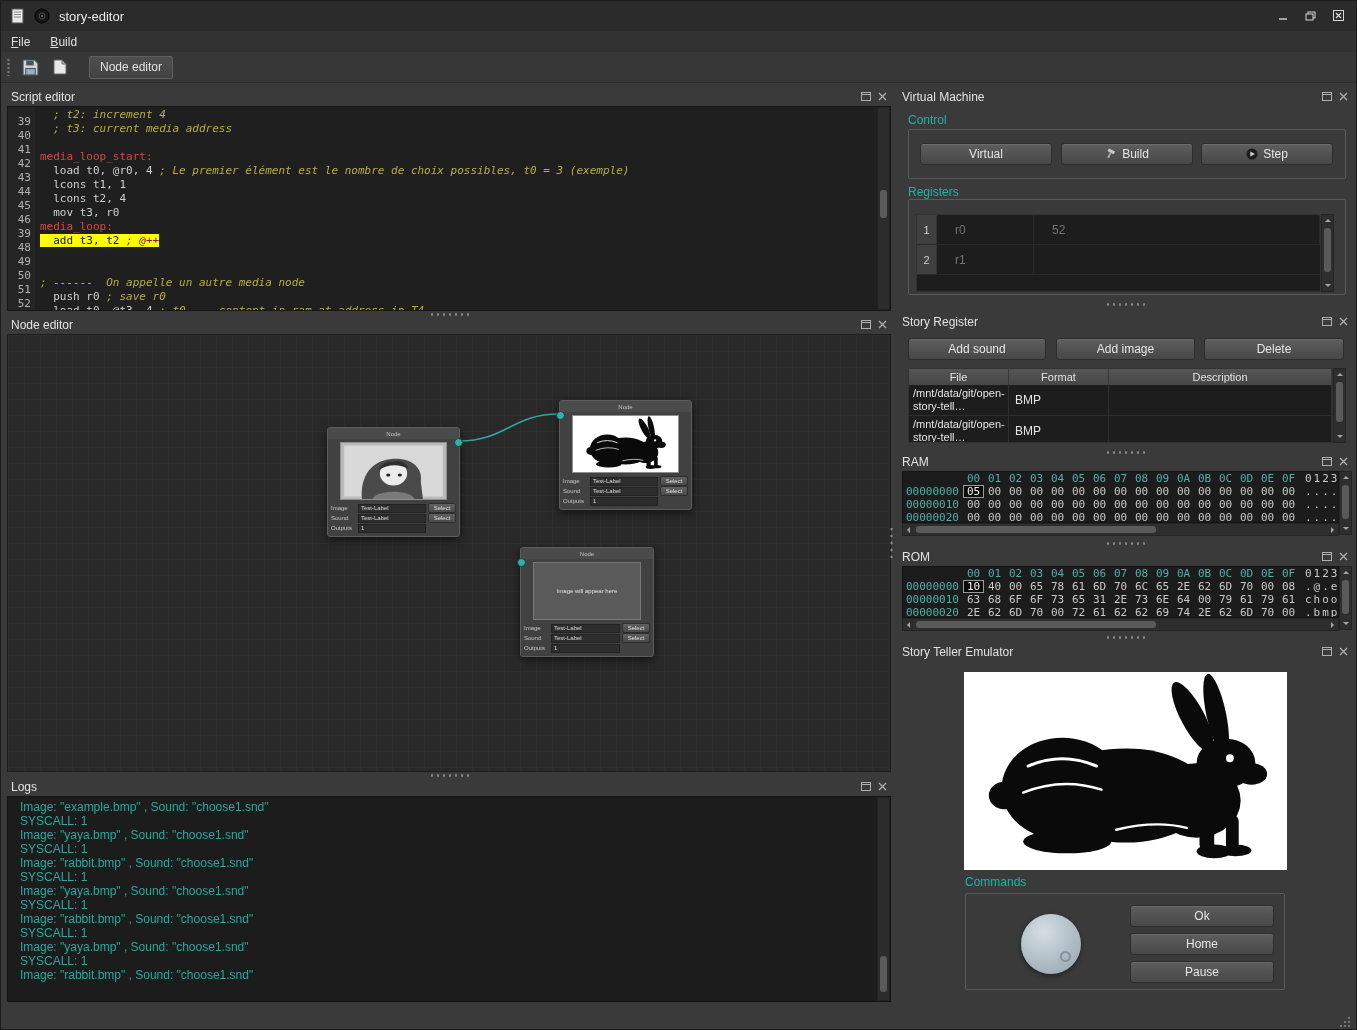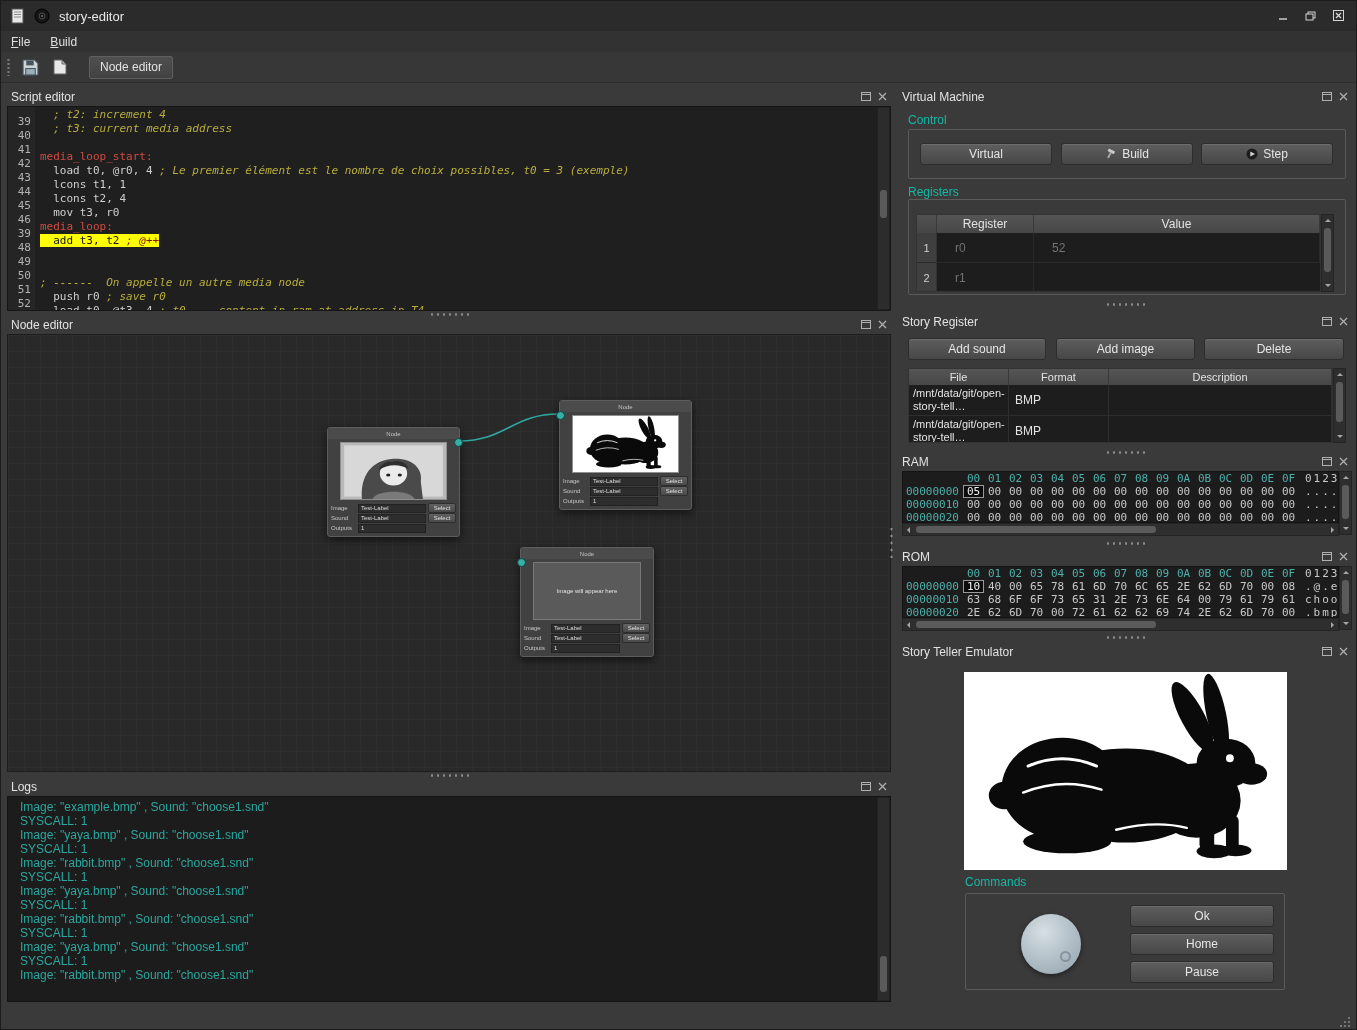--- a/index.html
+++ b/index.html
@@ -436,25 +436,20 @@
           <circle cx="6" cy="6" r="5.5" fill="#1d1d1d"></circle>
           <path d="M4.3,3.4 L9,6 L4.3,8.6 Z" fill="#d2d2d2"></path>
         </svg>
       </span>
     <span>Step</span>
   </div>
 </div>
 <div class="group-label" style="left:907px;top:184px">Registers</div>
 <div class="groupbox" style="left:907px;top:198px;width:438px;height:96px"></div>
 <div class="reg-table">
-  <div class="reg-head">
-    <div class="reg-corner"></div>
-    <div class="reg-h" style="width:97px">Register</div>
-    <div class="reg-h" style="flex:1">Value</div>
-  </div>
   <div>
       <div class="reg-row">
         <div class="reg-num">1</div>
         <div class="reg-cell reg-name">r0</div>
         <div class="reg-cell reg-val">52</div>
       </div>
       <div class="reg-row">
         <div class="reg-num">2</div>
         <div class="reg-cell reg-name">r1</div>
       </div>

